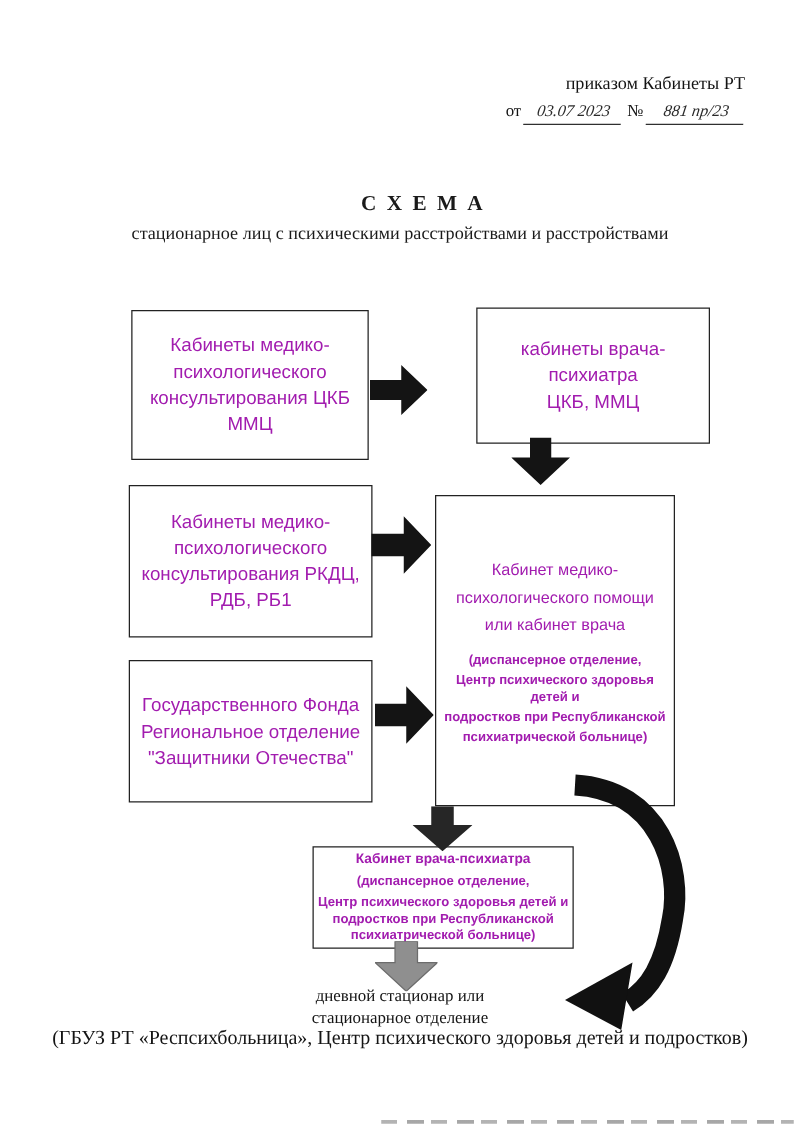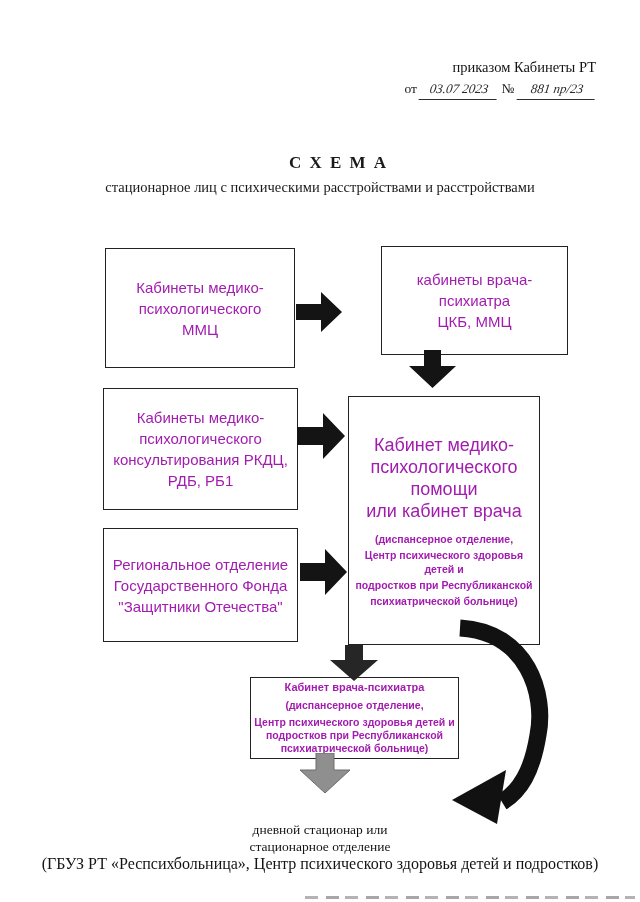--- a/index.html
+++ b/index.html
@@ -28,33 +28,33 @@
     position:absolute;border:1.5px solid #222;background:#fff;
     display:flex;flex-direction:column;justify-content:center;align-items:center;
     font-family:"Liberation Sans", sans-serif;text-align:center;color:#a21caf;
   }
   .fbox .ln{font-size:15px;line-height:21px;}
   #box-consult-ckb{left:105px;top:248px;width:188px;height:118px;}
   #box-psychiatrist-ckb{left:343px;top:246px;width:185px;height:107px;margin-left:38px;}
   #box-consult-rkdc{left:103px;top:388px;width:193px;height:120px;}
   #box-fund{left:103px;top:528px;width:193px;height:112px;}
   #box-psych-help{left:348px;top:396px;width:190px;height:247px;}
-  #box-psych-help .ln{font-size:18px;line-height:22px;}
+  #box-psych-help .ln{font-size:13px;line-height:22px;}
   #box-psych-help .sub{font-size:10.5px;line-height:14px;font-weight:600;margin-top:2px;}
   #box-psych-help .sub-first{margin-top:10px;}
   #box-psychiatrist-office{left:250px;top:677px;width:207px;height:80px;}
   #box-psychiatrist-office .ttl{font-size:11px;font-weight:700;line-height:13px;margin-bottom:5px;}
   #box-psychiatrist-office .sub{font-size:10.5px;line-height:13px;font-weight:700;}
   #box-psychiatrist-office .sub-first{margin-bottom:4px;}
   
   .arr{position:absolute;}
   .arr svg{display:block;}
   
   .footer{position:absolute;top:789px;left:0;width:640px;text-align:center;
-    font-size:13.5px;line-height:16.5px;color:#141414;margin-top:33px;}
+    font-size:13.5px;line-height:16.5px;color:#141414;}
   .footer .l3{font-size:16px;margin-top:1px;}
   
   .scan-line{
     position:absolute;top:896px;left:305px;width:330px;height:3px;opacity:.75;
     background:repeating-linear-gradient(90deg,#9a9a9a 0 13px,transparent 13px 21px,#8a8a8a 21px 34px,transparent 34px 40px);
   }
 </style>
 </head>
 <body>
 
@@ -69,38 +69,39 @@
 </div>
 
 <div class="title-block">
   <div class="title-heading">С Х Е М А</div>
   <div class="title-sub">стационарное лиц с психическими расстройствами и расстройствами</div>
 </div>
 
 <div class="fbox" id="box-consult-ckb">
   <div class="ln">Кабинеты медико-</div>
   <div class="ln">психологического</div>
+  <div class="ln">консультирования  ЦКБ</div>
   <div class="ln">ММЦ</div>
 </div>
 
 <div class="fbox" id="box-psychiatrist-ckb">
   <div class="ln">кабинеты врача-психиатра</div>
   <div class="ln">ЦКБ, ММЦ</div>
 </div>
 
 <div class="fbox" id="box-consult-rkdc">
   <div class="ln">Кабинеты медико-</div>
   <div class="ln">психологического</div>
   <div class="ln">консультирования  РКДЦ,</div>
   <div class="ln">РДБ, РБ1</div>
 </div>
 
 <div class="fbox" id="box-fund">
+  <div class="ln">Государственного Фонда</div>
   <div class="ln">Региональное отделение</div>
-  <div class="ln">Государственного Фонда</div>
   <div class="ln">"Защитники Отечества"</div>
 </div>
 
 <div class="fbox" id="box-psych-help">
   <div class="ln">Кабинет медико-</div>
   <div class="ln">психологического помощи</div>
   <div class="ln">или кабинет врача</div>
   <div class="sub sub-first">(диспансерное отделение,</div>
   <div class="sub">Центр психического здоровья детей и</div>
   <div class="sub">подростков при Республиканской</div>

